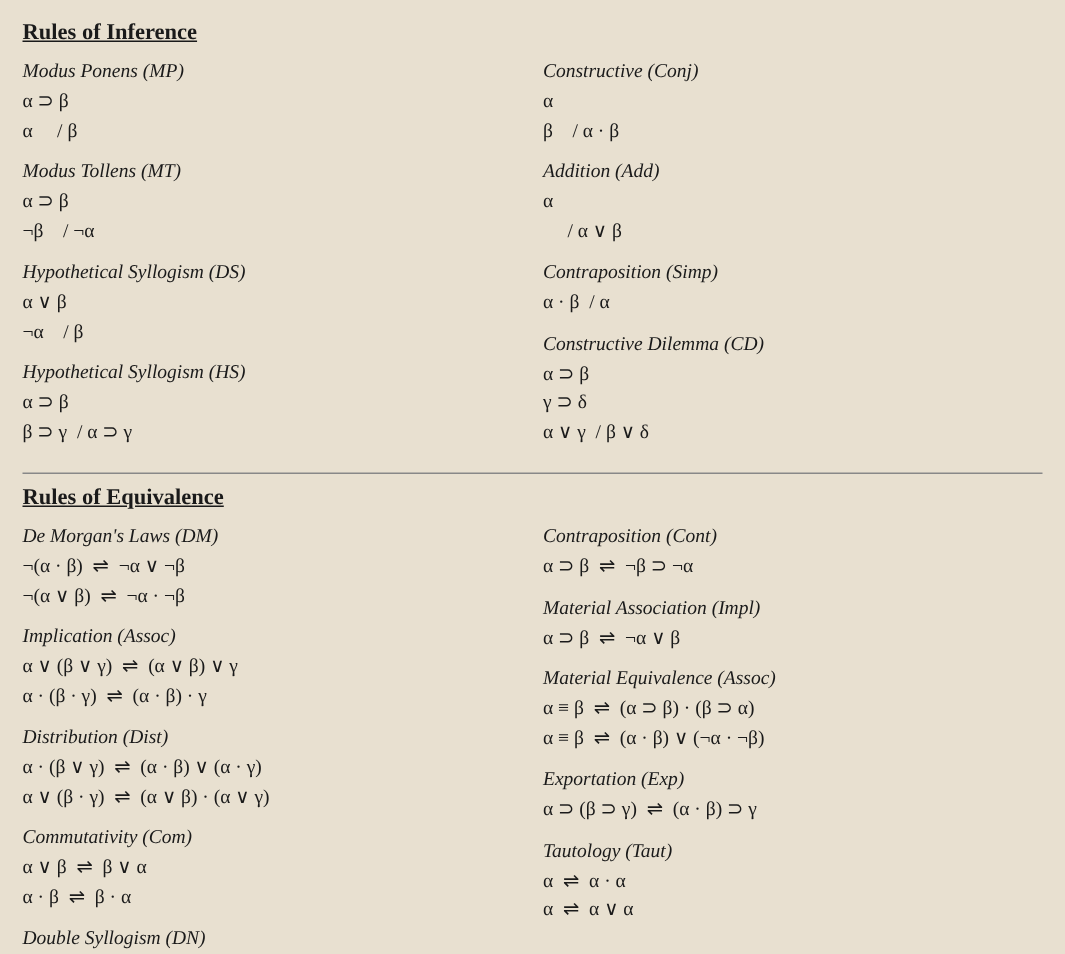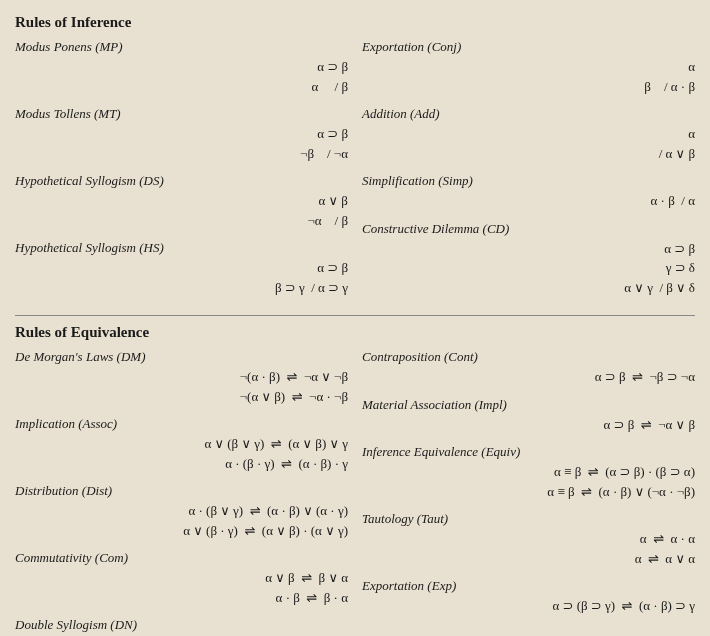--- a/index.html
+++ b/index.html
@@ -30,35 +30,35 @@
     .rule-name {
       font-style: italic;
       margin-bottom: 2px;
       font-size: 13px;
     }
     .rule-formula {
       font-family: 'Times New Roman', Times, serif;
       margin-left: 0;
       line-height: 1.5;
       font-size: 13px;
-      text-align: right;
     }
     .rule-formula .line {
       display: block;
     }
     .divider-line {
       border: none;
       border-top: 1px solid #888;
       margin: 8px 0;
     }
     .equiv-section {
       margin-top: 8px;
     }
     .bold-title {
       font-weight: bold;
+      text-decoration: underline;
     }
   </style>
 </head>
 <body>
 
 <div>
 
   <div>
     <div class="section-title bold-title">Rules of Inference</div>
     <div class="two-col">
@@ -95,37 +95,37 @@
             <span class="line">α ⊃ β</span>
             <span class="line">β ⊃ γ&nbsp;&nbsp;/ α ⊃ γ</span>
           </div>
         </div>
 
       </div>
 
       <div>
 
         <div class="rule-block">
-          <div class="rule-name">Exportation (Conj)</div>
+          <div class="rule-name">Constructive (Conj)</div>
           <div class="rule-formula">
             <span class="line">α</span>
             <span class="line">β&nbsp;&nbsp;&nbsp;&nbsp;/ α · β</span>
           </div>
         </div>
 
         <div class="rule-block">
           <div class="rule-name">Addition (Add)</div>
           <div class="rule-formula">
             <span class="line">α</span>
             <span class="line">&nbsp;&nbsp;&nbsp;&nbsp;&nbsp;/ α ∨ β</span>
           </div>
         </div>
 
         <div class="rule-block">
-          <div class="rule-name">Simplification (Simp)</div>
+          <div class="rule-name">Contraposition (Simp)</div>
           <div class="rule-formula">
             <span class="line">α · β&nbsp;&nbsp;/ α</span>
           </div>
         </div>
 
         <div class="rule-block">
           <div class="rule-name">Constructive Dilemma (CD)</div>
           <div class="rule-formula">
             <span class="line">α ⊃ β</span>
             <span class="line">γ ⊃ δ</span>
@@ -196,39 +196,39 @@
         </div>
 
         <div class="rule-block">
           <div class="rule-name">Material Association (Impl)</div>
           <div class="rule-formula">
             <span class="line">α ⊃ β&nbsp;&nbsp;⇌&nbsp;&nbsp;¬α ∨ β</span>
           </div>
         </div>
 
         <div class="rule-block">
-          <div class="rule-name">Inference Equivalence (Equiv)</div>
+          <div class="rule-name">Material Equivalence (Assoc)</div>
           <div class="rule-formula">
             <span class="line">α ≡ β&nbsp;&nbsp;⇌&nbsp;&nbsp;(α ⊃ β) · (β ⊃ α)</span>
             <span class="line">α ≡ β&nbsp;&nbsp;⇌&nbsp;&nbsp;(α · β) ∨ (¬α · ¬β)</span>
           </div>
         </div>
 
         <div class="rule-block">
+          <div class="rule-name">Exportation (Exp)</div>
+          <div class="rule-formula">
+            <span class="line">α ⊃ (β ⊃ γ)&nbsp;&nbsp;⇌&nbsp;&nbsp;(α · β) ⊃ γ</span>
+          </div>
+        </div>
+
+        <div class="rule-block">
           <div class="rule-name">Tautology (Taut)</div>
           <div class="rule-formula">
             <span class="line">α&nbsp;&nbsp;⇌&nbsp;&nbsp;α · α</span>
             <span class="line">α&nbsp;&nbsp;⇌&nbsp;&nbsp;α ∨ α</span>
           </div>
         </div>
 
-        <div class="rule-block">
-          <div class="rule-name">Exportation (Exp)</div>
-          <div class="rule-formula">
-            <span class="line">α ⊃ (β ⊃ γ)&nbsp;&nbsp;⇌&nbsp;&nbsp;(α · β) ⊃ γ</span>
-          </div>
-        </div>
-
       </div>
     </div>
   </div>
 
 </div>
 
 </body></html>

